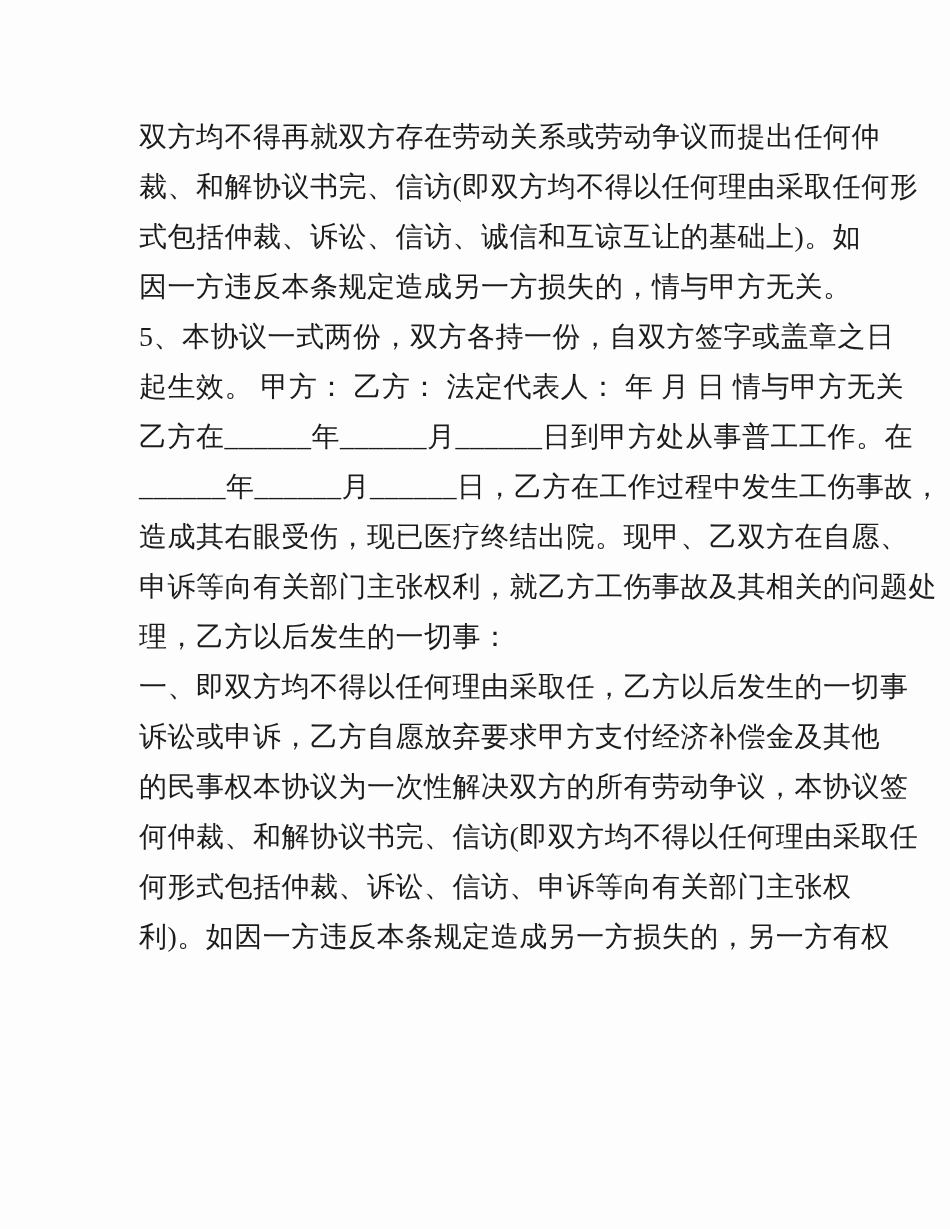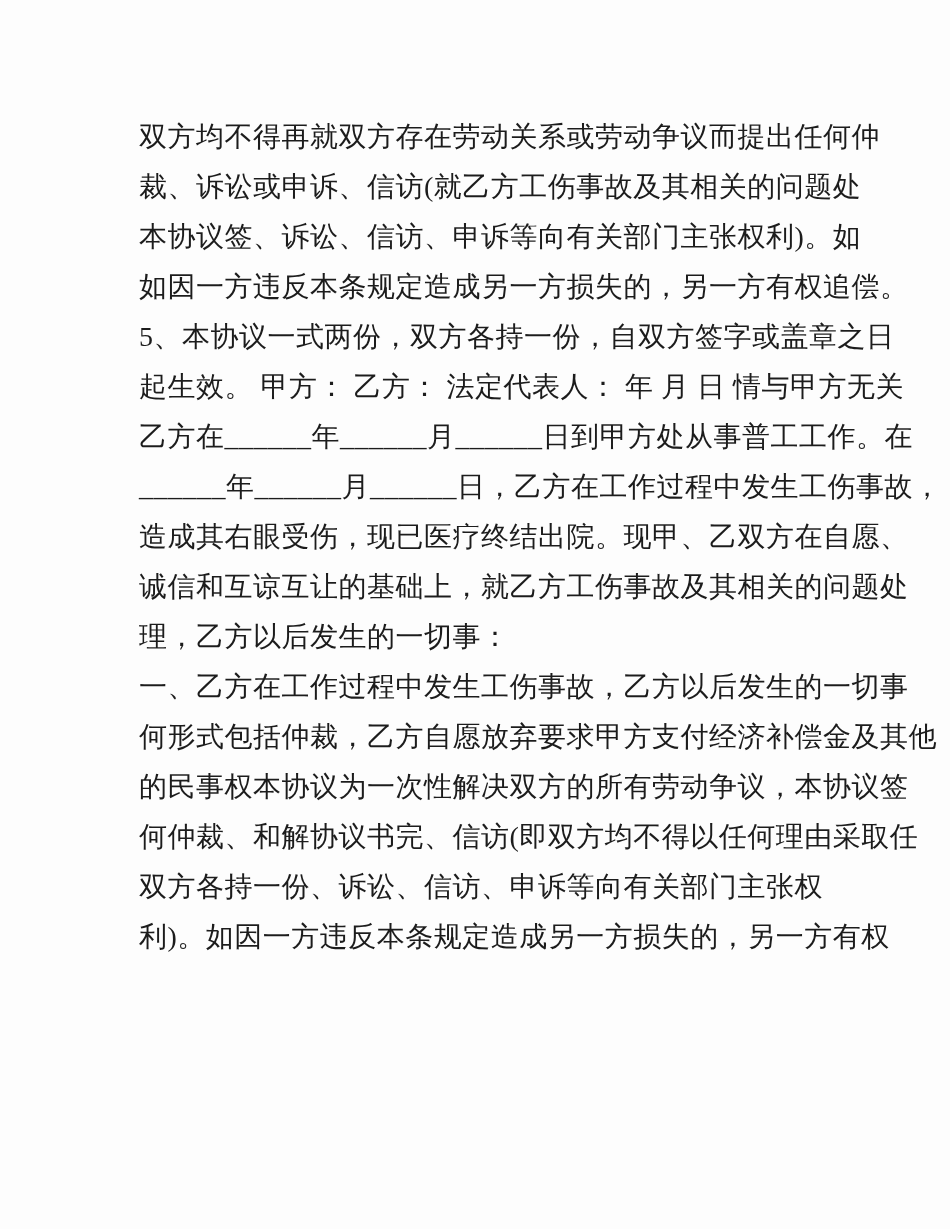--- a/index.html
+++ b/index.html
@@ -29,30 +29,30 @@
     letter-spacing: 0.5px;
     font-weight: 400;
   }
 </style>
 </head>
 <body style="background: rgb(253, 253, 253); color: rgb(28, 28, 28);">
 
 <div class="page">
   <div class="text-block">
       <div class="line">双方均不得再就双方存在劳动关系或劳动争议而提出任何仲</div>
-      <div class="line">裁、诉讼或申诉、信访(就乙方工伤事故及其相关的问题处</div>
-      <div class="line">本协议签、诉讼、信访、申诉等向有关部门主张权利)。如</div>
-      <div class="line">如因一方违反本条规定造成另一方损失的，另一方有权追偿。</div>
+      <div class="line">裁、和解协议书完、信访(即双方均不得以任何理由采取任何形</div>
+      <div class="line">式包括仲裁、诉讼、信访、诚信和互谅互让的基础上)。如</div>
+      <div class="line">因一方违反本条规定造成另一方损失的，情与甲方无关。</div>
       <div class="line">5、本协议一式两份，双方各持一份，自双方签字或盖章之日</div>
       <div class="line">起生效。 甲方： 乙方： 法定代表人： 年 月 日 情与甲方无关</div>
       <div class="line">乙方在______年______月______日到甲方处从事普工工作。在</div>
       <div class="line">______年______月______日，乙方在工作过程中发生工伤事故，</div>
       <div class="line">造成其右眼受伤，现已医疗终结出院。现甲、乙双方在自愿、</div>
-      <div class="line">诚信和互谅互让的基础上，就乙方工伤事故及其相关的问题处</div>
+      <div class="line">申诉等向有关部门主张权利，就乙方工伤事故及其相关的问题处</div>
       <div class="line">理，乙方以后发生的一切事：</div>
-      <div class="line">一、乙方在工作过程中发生工伤事故，乙方以后发生的一切事</div>
-      <div class="line">何形式包括仲裁，乙方自愿放弃要求甲方支付经济补偿金及其他</div>
+      <div class="line">一、即双方均不得以任何理由采取任，乙方以后发生的一切事</div>
+      <div class="line">诉讼或申诉，乙方自愿放弃要求甲方支付经济补偿金及其他</div>
       <div class="line">的民事权本协议为一次性解决双方的所有劳动争议，本协议签</div>
       <div class="line">何仲裁、和解协议书完、信访(即双方均不得以任何理由采取任</div>
-      <div class="line">双方各持一份、诉讼、信访、申诉等向有关部门主张权</div>
+      <div class="line">何形式包括仲裁、诉讼、信访、申诉等向有关部门主张权</div>
       <div class="line">利)。如因一方违反本条规定造成另一方损失的，另一方有权</div>
     </div>
 </div>
 
 </body></html>

